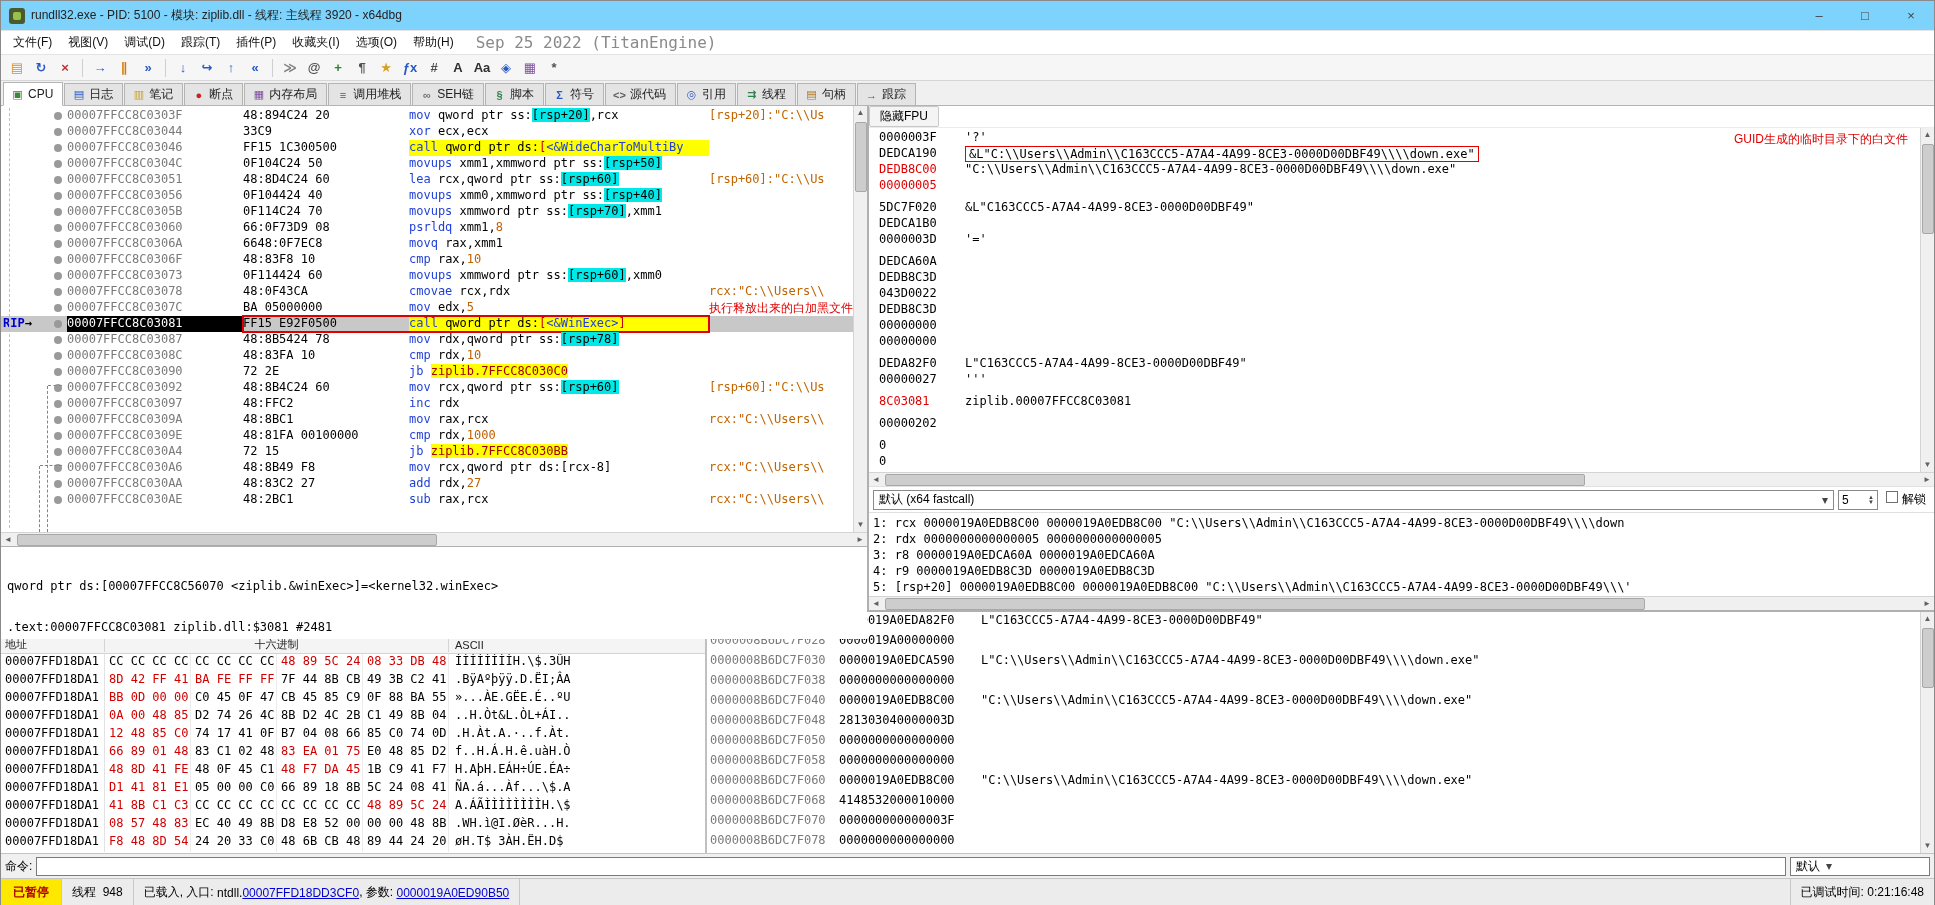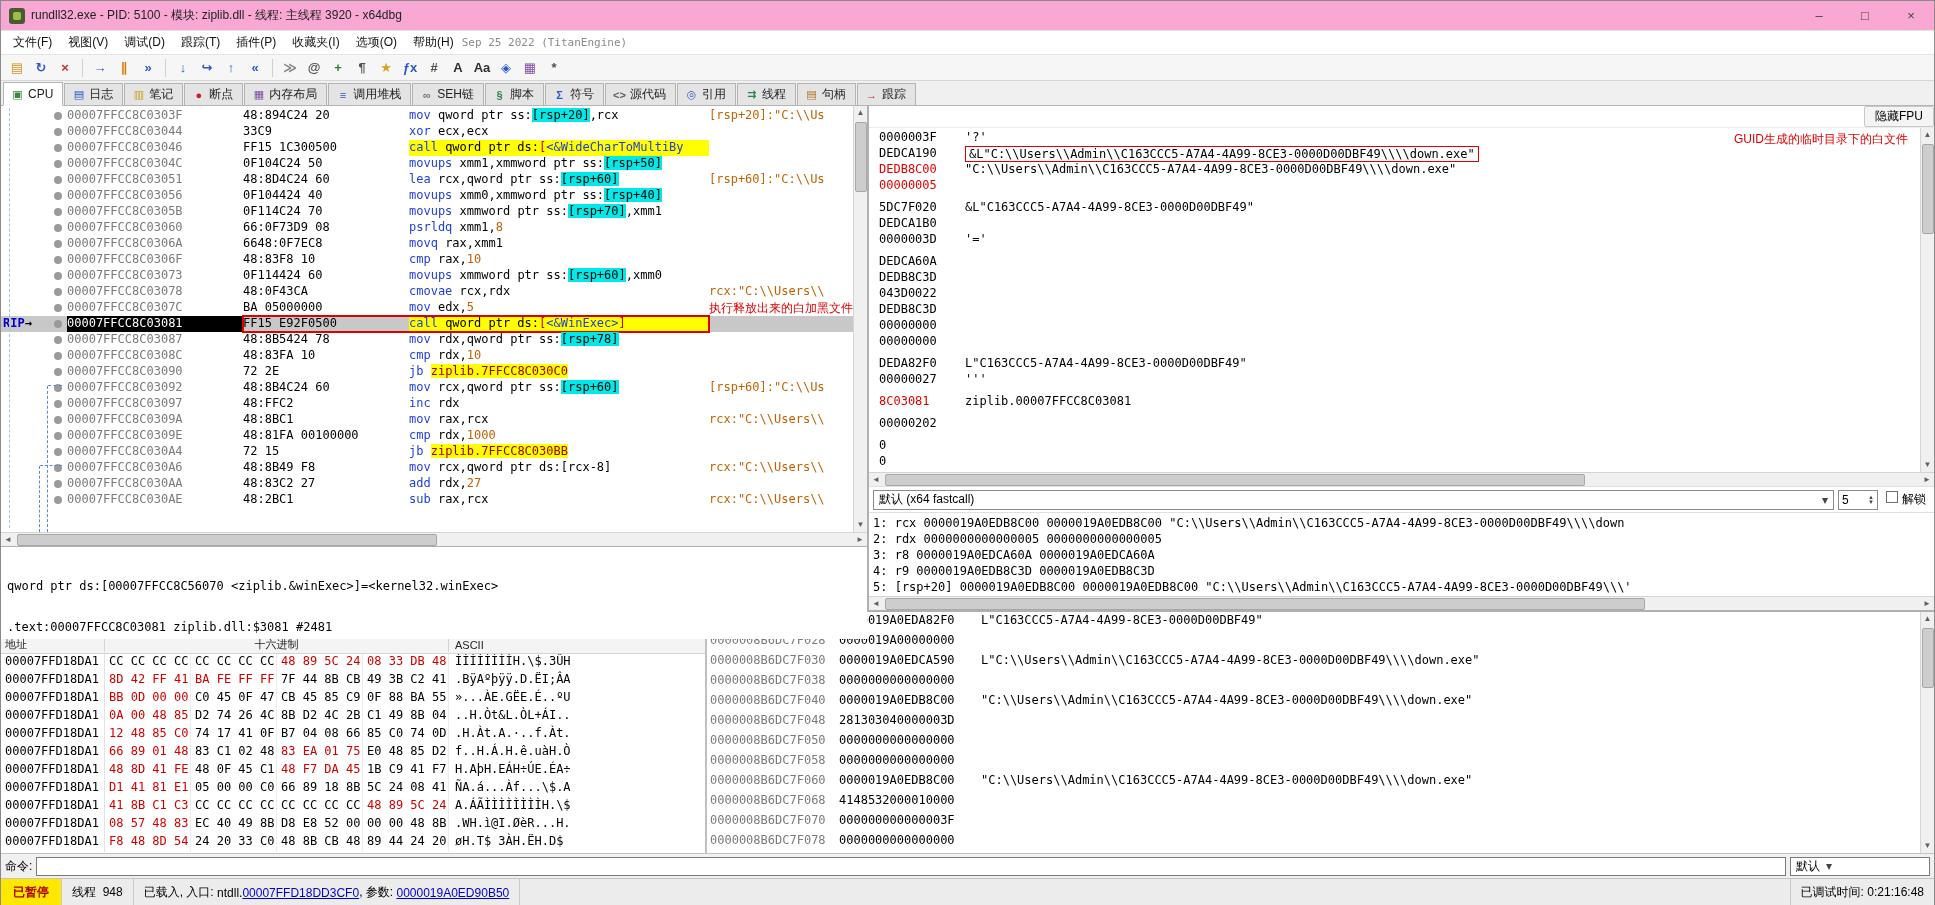--- a/index.html
+++ b/index.html
@@ -1,31 +1,31 @@
 <!DOCTYPE html>
 <html><head>
 <meta charset="utf-8">
 <style>
   *{margin:0;padding:0;box-sizing:border-box}
   html,body{width:1935px;height:905px;overflow:hidden;background:#d8d8d8;
     font-family:"Liberation Sans","DejaVu Sans",sans-serif;font-size:12px;color:#000}
   .win{width:1935px;height:905px;display:flex;flex-direction:column;background:#f0f0f0;border:1px solid #8a8a8a}
 
   
-  .titlebar{height:30px;background:#f9a8d4;display:flex;align-items:center;padding-left:8px;border-bottom:1px solid #e4e4e4;flex:none}
+  .titlebar{height:30px;background:#7dd3fc;display:flex;align-items:center;padding-left:8px;border-bottom:1px solid #e4e4e4;flex:none}
   .appicon{width:16px;height:16px;background:#4a5a30;border-radius:3px;margin-right:6px;position:relative}
   .appicon::after{content:"";position:absolute;left:4px;top:4px;width:8px;height:8px;background:#9ac04a;border-radius:2px}
   .title{font-size:12px;color:#222}
   .wbtns{margin-left:auto;display:flex;height:100%}
   .wbtn{width:46px;height:100%;display:flex;align-items:center;justify-content:center;color:#444;font-size:13px;cursor:default}
 
   
   .menubar{height:24px;background:#fff;display:flex;align-items:center;padding-left:4px;border-bottom:1px solid #e4e4e4;flex:none}
   .mitem{padding:3px 8px;color:#111}
-  .menu-date{color:#8a8a8a;font-size:11px;margin-left:0;font-family:"DejaVu Sans Mono",monospace}
+  .menu-date{color:#8a8a8a;font-size:16px;margin-left:14px;font-family:"DejaVu Sans Mono",monospace}
 
   
   .toolbar{height:26px;background:#f6f6f6;display:flex;align-items:center;padding-left:4px;border-bottom:1px solid #d6d6d6;flex:none}
   .ticon{min-width:22px;height:20px;line-height:20px;text-align:center;font-size:13px;font-weight:bold;margin:0 1px;border-radius:2px;cursor:default}
   .tsep{width:1px;height:18px;background:#cfcfcf;margin:0 5px}
 
   
   .tabbar{height:25px;background:#f0f0f0;display:flex;align-items:flex-end;padding-left:2px;border-bottom:1px solid #b4b4b4;flex:none}
   .tab{display:flex;align-items:center;gap:4px;padding:3px 9px 3px 7px;border:1px solid #b4b4b4;border-bottom:none;background:#e4e4e4;margin-right:1px;height:22px;color:#222}
   .tab.active{background:#fff;height:24px;border-bottom:1px solid #fff;margin-bottom:-1px}
@@ -72,21 +72,21 @@
   .hscrollbar{height:14px;flex:none;background:#f0f0f0;border-top:1px solid #d4d4d4;display:flex;align-items:center}
   .htrack{flex:1;height:14px;position:relative}
   .hthumb{position:absolute;top:1px;height:12px;background:#cdcdcd;border:1px solid #a8a8a8;border-radius:2px}
 
   
   .infopane{flex:1;border-top:1px solid #b0b0b0;background:#fff;font:12px "DejaVu Sans Mono",monospace;padding:4px 6px;position:relative;white-space:pre}
   .info2{position:absolute;left:6px;bottom:5px}
 
   
   .regs{flex:1;display:flex;flex-direction:column;background:#fff}
-  .regheader{height:22px;flex:none;display:flex;align-items:center;justify-content:flex-end;border-bottom:1px solid #ececec}
+  .regheader{height:22px;flex:none;display:flex;align-items:center;justify-content:flex-start;border-bottom:1px solid #ececec}
   .fpubtn{padding:1px 10px;border:1px solid #c8c8c8;background:#f4f4f4;border-radius:2px;cursor:default}
   .regbody{flex:1;display:flex;overflow:hidden;position:relative}
   .reglist{flex:1;padding:2px 0 0 10px;overflow:hidden}
   .rrow{display:flex;height:16px;line-height:16px;font:12px "DejaVu Sans Mono",monospace;white-space:pre}
   .rgap{margin-top:6px}
   .rval{width:86px;flex:none}
   .rred{color:#e00000}
   .rnote{flex:none}
   .rboxed{border:1px solid #e00000;padding:0 3px}
   .regannot{position:absolute;right:26px;top:3px;color:#e00000;font-size:12px}
@@ -417,21 +417,21 @@
           <div class="mrow"><span class="maddr">00007FFD18DA1</span><span class="hg">CC CC CC CC</span><span class="hg">CC CC CC CC</span><span class="hg hr">48 89 5C 24</span><span class="hg hr">08 33 DB 48</span><span class="mascii">ÌÌÌÌÌÌÌÌH.\$.3ÛH</span></div>
           <div class="mrow"><span class="maddr">00007FFD18DA1</span><span class="hg hr">8D 42 FF 41</span><span class="hg hr">BA FE FF FF</span><span class="hg">7F 44 8B CB</span><span class="hg">49 3B C2 41</span><span class="mascii">.BÿAºþÿÿ.D.ËI;ÂA</span></div>
           <div class="mrow"><span class="maddr">00007FFD18DA1</span><span class="hg hr">BB 0D 00 00</span><span class="hg">C0 45 0F 47</span><span class="hg">CB 45 85 C9</span><span class="hg">0F 88 BA 55</span><span class="mascii">»...ÀE.GËE.É..ºU</span></div>
           <div class="mrow"><span class="maddr">00007FFD18DA1</span><span class="hg hr">0A 00 48 85</span><span class="hg">D2 74 26 4C</span><span class="hg">8B D2 4C 2B</span><span class="hg">C1 49 8B 04</span><span class="mascii">..H.Òt&amp;L.ÒL+ÁI..</span></div>
           <div class="mrow"><span class="maddr">00007FFD18DA1</span><span class="hg hr">12 48 85 C0</span><span class="hg">74 17 41 0F</span><span class="hg">B7 04 08 66</span><span class="hg">85 C0 74 0D</span><span class="mascii">.H.Àt.A.·..f.Àt.</span></div>
           <div class="mrow"><span class="maddr">00007FFD18DA1</span><span class="hg hr">66 89 01 48</span><span class="hg">83 C1 02 48</span><span class="hg hr">83 EA 01 75</span><span class="hg">E0 48 85 D2</span><span class="mascii">f..H.Á.H.ê.uàH.Ò</span></div>
           <div class="mrow"><span class="maddr">00007FFD18DA1</span><span class="hg hr">48 8D 41 FE</span><span class="hg">48 0F 45 C1</span><span class="hg hr">48 F7 DA 45</span><span class="hg">1B C9 41 F7</span><span class="mascii">H.AþH.EÁH÷ÚE.ÉA÷</span></div>
           <div class="mrow"><span class="maddr">00007FFD18DA1</span><span class="hg hr">D1 41 81 E1</span><span class="hg">05 00 00 C0</span><span class="hg">66 89 18 8B</span><span class="hg">5C 24 08 41</span><span class="mascii">ÑA.á...Àf...\$.A</span></div>
           <div class="mrow"><span class="maddr">00007FFD18DA1</span><span class="hg hr">41 8B C1 C3</span><span class="hg">CC CC CC CC</span><span class="hg">CC CC CC CC</span><span class="hg hr">48 89 5C 24</span><span class="mascii">A.ÁÃÌÌÌÌÌÌÌÌH.\$</span></div>
           <div class="mrow"><span class="maddr">00007FFD18DA1</span><span class="hg hr">08 57 48 83</span><span class="hg">EC 40 49 8B</span><span class="hg">D8 E8 52 00</span><span class="hg">00 00 48 8B</span><span class="mascii">.WH.ì@I.ØèR...H.</span></div>
-          <div class="mrow"><span class="maddr">00007FFD18DA1</span><span class="hg hr">F8 48 8D 54</span><span class="hg">24 20 33 C0</span><span class="hg">48 8B CB 48</span><span class="hg">89 44 24 20</span><span class="mascii">øH.T$ 3ÀH.ËH.D$ </span></div>
+          <div class="mrow"><span class="maddr">00007FFD18DA1</span><span class="hg hr">F8 48 8D 54</span><span class="hg">24 20 33 C0</span><span class="hg">48 6B CB 48</span><span class="hg">89 44 24 20</span><span class="mascii">øH.T$ 3ÀH.ËH.D$ </span></div>
         </div>
     </div>
     <div class="stack">
       <div class="stackrows" id="stack-rows">
           <div class="srow"><span class="saddr ssel">0000008B6DC7F020</span><span class="sval">0000019A0EDA82F0</span><span class="snote">L"C163CCC5-A7A4-4A99-8CE3-0000D00DBF49"</span></div>
           <div class="srow"><span class="saddr">0000008B6DC7F028</span><span class="sval">0000019A00000000</span><span class="snote"></span></div>
           <div class="srow"><span class="saddr">0000008B6DC7F030</span><span class="sval">0000019A0EDCA590</span><span class="snote">L"C:\\Users\\Admin\\C163CCC5-A7A4-4A99-8CE3-0000D00DBF49\\\\down.exe"</span></div>
           <div class="srow"><span class="saddr">0000008B6DC7F038</span><span class="sval">0000000000000000</span><span class="snote"></span></div>
           <div class="srow"><span class="saddr">0000008B6DC7F040</span><span class="sval">0000019A0EDB8C00</span><span class="snote">"C:\\Users\\Admin\\C163CCC5-A7A4-4A99-8CE3-0000D00DBF49\\\\down.exe"</span></div>
           <div class="srow"><span class="saddr">0000008B6DC7F048</span><span class="sval">281303040000003D</span><span class="snote"></span></div>

